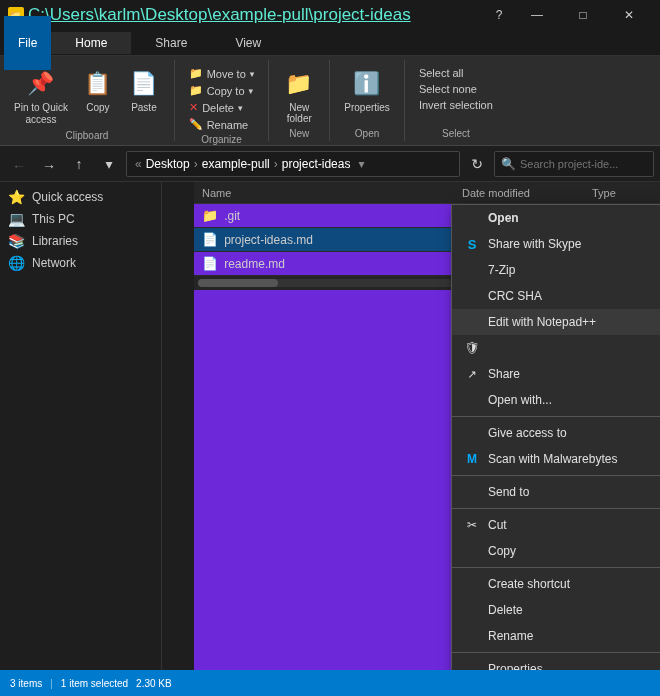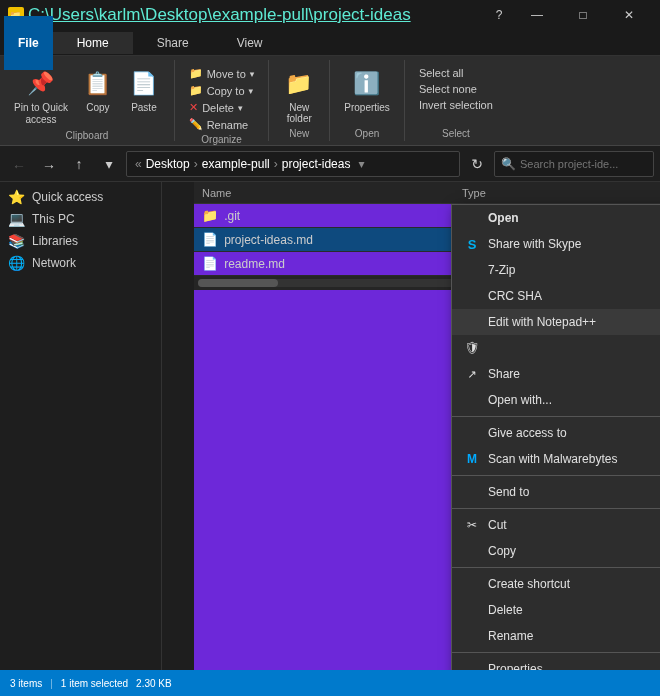--- a/index.html
+++ b/index.html
@@ -84,21 +84,20 @@
       color: #ccc;
     }
     .menu-tab.active {
       background: #2d2d2d;
       color: #fff;
     }
     .menu-tab.file-tab {
       background: #005a9e;
       color: #fff;
       padding: 20px 14px;
-      font-weight: bold;
     }
 
     
     .ribbon {
       background: #2d2d2d;
       height: 90px;
       display: flex;
       align-items: stretch;
       padding: 4px 0;
       border-bottom: 1px solid #444;
@@ -533,20 +532,21 @@
     </div>
     <div class="sidebar-item">
       <span class="sidebar-icon">🌐</span>
       <span>Network</span>
     </div>
   </div>
 
   <div class="file-list">
     <div class="file-list-header">
       <div class="col-header col-name">Name</div>
+      <div class="col-header col-date">Date modified</div>
       <div class="col-header col-type">Type</div>
     </div>
     <div class="file-list-area">
 
       <div class="file-row">
         <div class="file-cell name">
           <span class="file-icon">📁</span>
           <span>.git</span>
         </div>
         <div class="file-cell date">4/1/2021 9:48 AM</div>

